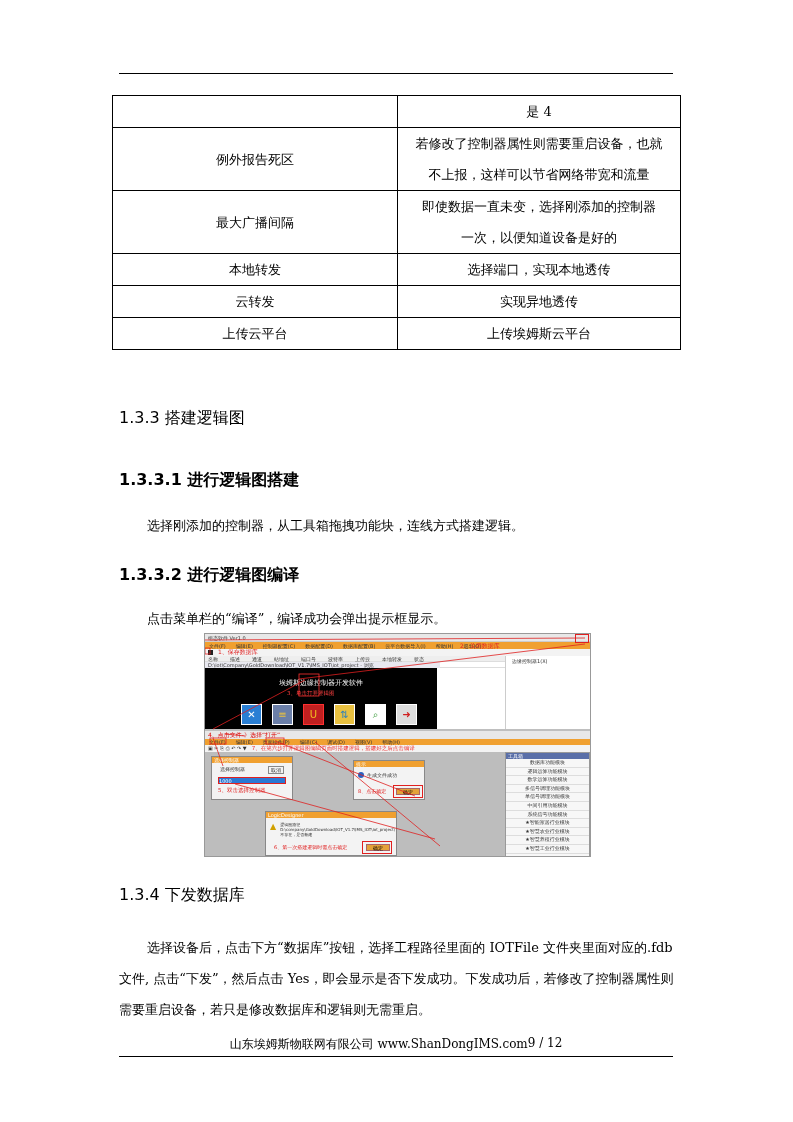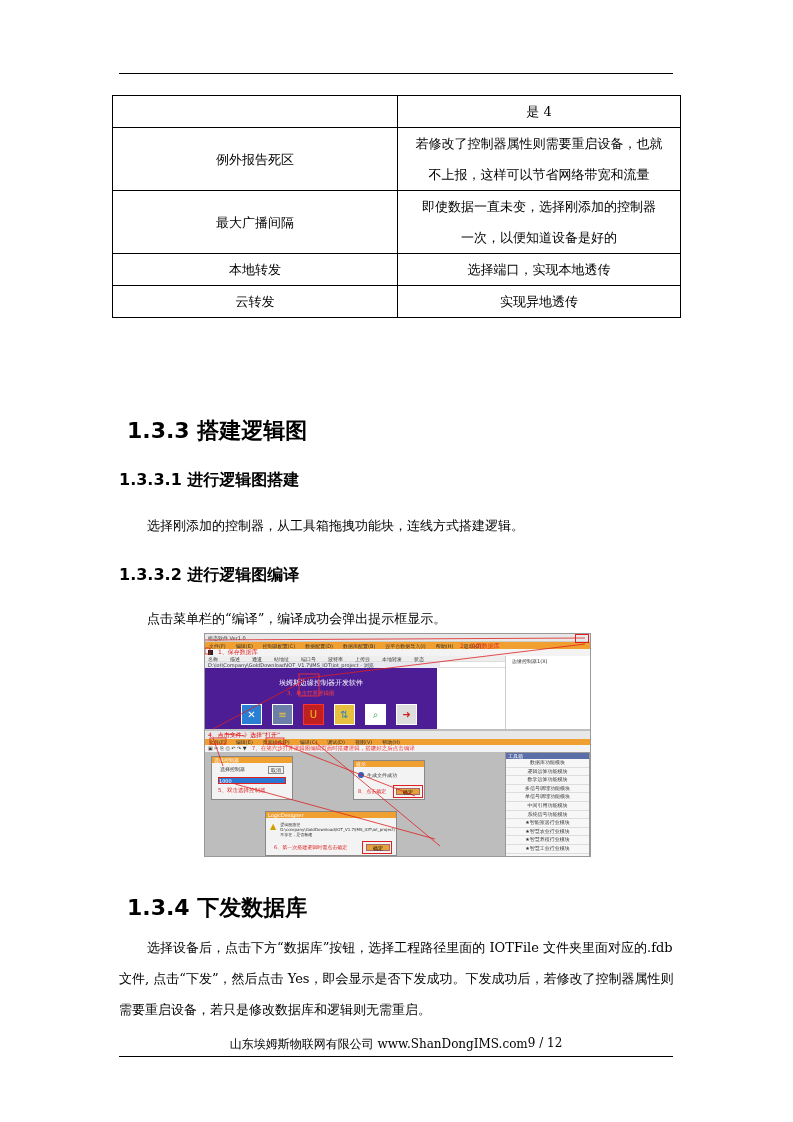--- a/index.html
+++ b/index.html
@@ -4,40 +4,40 @@
 <style>
   html, body { margin:0; padding:0; background:#ffffff; }
   body { width:793px; height:1122px; position:relative; overflow:hidden;
          font-family:"DejaVu Serif","Liberation Serif",serif; color:#000; }
   .hline { position:absolute; left:119px; width:554px; height:1px; background:#000; }
   .tbl { position:absolute; left:112px; top:95px; width:569px; border-collapse:collapse;
          font-size:13px; }
   .tbl td { border:1px solid #000; text-align:center; vertical-align:middle; padding:0 6px;
             line-height:31px; }
   .tbl td.c1 { width:272px; }
-  h2.h3 { position:absolute; left:119px; margin:8px; font-family:"DejaVu Sans","Liberation Sans",sans-serif;
-          font-weight:bold; font-size:22px; }
+  h2.h3 { position:absolute; left:119px; margin:0; font-family:"DejaVu Sans","Liberation Sans",sans-serif;
+          font-weight:normal; font-size:16px; }
   h3.h4 { position:absolute; left:119px; margin:0; font-family:"DejaVu Sans","Liberation Sans",sans-serif;
           font-weight:bold; font-size:16px; }
   p.para { position:absolute; left:119px; width:556px; margin:0; font-size:13px; line-height:31px; }
   p.indent { text-indent:28px; }
   .footer { position:absolute; left:119px; top:1036px; width:554px; font-size:12px;
             display:flex; justify-content:center; }
 
   
   .shot { position:absolute; left:204px; top:633px; width:385px; height:222px; background:#bfbfbf;
           font-family:"DejaVu Sans","Liberation Sans",sans-serif; font-size:5px; overflow:hidden;
           border:1px solid #999; }
   .win1 { position:absolute; left:0; top:0; width:385px; height:95px; background:#fff; }
   .titlebar { height:7px; background:#e8e8e8; border-bottom:1px solid #ccc; display:flex; align-items:center; padding-left:3px; color:#333; }
   .menubar { height:7px; background:#f0a030; display:flex; gap:10px; align-items:center; padding-left:4px; color:#333; }
   .toolbar { height:7px; background:#f3f3f3; display:flex; gap:5px; align-items:center; padding-left:3px; color:#333; }
   .gridhead, .gridrow { height:5px; display:flex; gap:12px; padding-left:3px; color:#333; border-bottom:1px solid #ddd; }
   .gridhead { background:#eee; }
-  .darkpanel { position:absolute; left:0; top:34px; width:232px; height:61px; background:#4c1d95; }
+  .darkpanel { position:absolute; left:0; top:34px; width:232px; height:61px; background:#000000; }
   .subtitle { position:absolute; left:0; top:28px; width:232px; height:6px; background:#e8e8f0; color:#333; padding-left:3px; }
   .sw-title { position:absolute; left:0; top:10px; width:232px; text-align:center; color:#fff; font-size:7px; }
   .step3 { position:absolute; left:82px; top:22px; color:#ff4040; font-size:5.5px; }
   .iconrow { position:absolute; left:36px; top:36px; display:flex; gap:10px; }
   .appicon { width:19px; height:19px; border:1px solid #fff; display:flex; align-items:center; justify-content:center; font-size:10px; }
   .rightpane { position:absolute; left:300px; top:22px; width:85px; height:73px; background:#fff; border-left:1px solid #ccc; }
   .win2 { position:absolute; left:0; top:97px; width:385px; height:125px; background:#bdbdbd; }
   .w2title { height:8px; background:#e8e8e8; display:flex; align-items:center; padding-left:3px; color:#d00; font-size:6px; }
   .w2menu { height:6px; background:#f0a030; display:flex; gap:10px; align-items:center; padding-left:4px; color:#333; }
   .w2tool { height:7px; background:#f3f3f3; display:flex; align-items:center; padding-left:3px; color:#e33; gap:5px; }
@@ -77,20 +77,24 @@
         </td>
   </tr>
   <tr>
     <td class="c1">本地转发</td>
     <td>选择端口，实现本地透传</td>
   </tr>
   <tr>
     <td class="c1">云转发</td>
     <td>实现异地透传</td>
   </tr>
+  <tr>
+    <td class="c1">上传云平台</td>
+    <td>上传埃姆斯云平台</td>
+  </tr>
 </tbody>
   </table>
 
 <h2 class="h3" style="top:408px;">1.3.3 搭建逻辑图</h2>
 <h3 class="h4" style="top:470px;">1.3.3.1 进行逻辑图搭建</h3>
 <p class="para indent" style="top:510px;">选择刚添加的控制器，从工具箱拖拽功能块，连线方式搭建逻辑。</p>
 <h3 class="h4" style="top:565px;">1.3.3.2 进行逻辑图编译</h3>
 <p class="para indent" style="top:603px;">点击菜单栏的“编译”，编译成功会弹出提示框显示。</p>
 
 <div class="shot">

